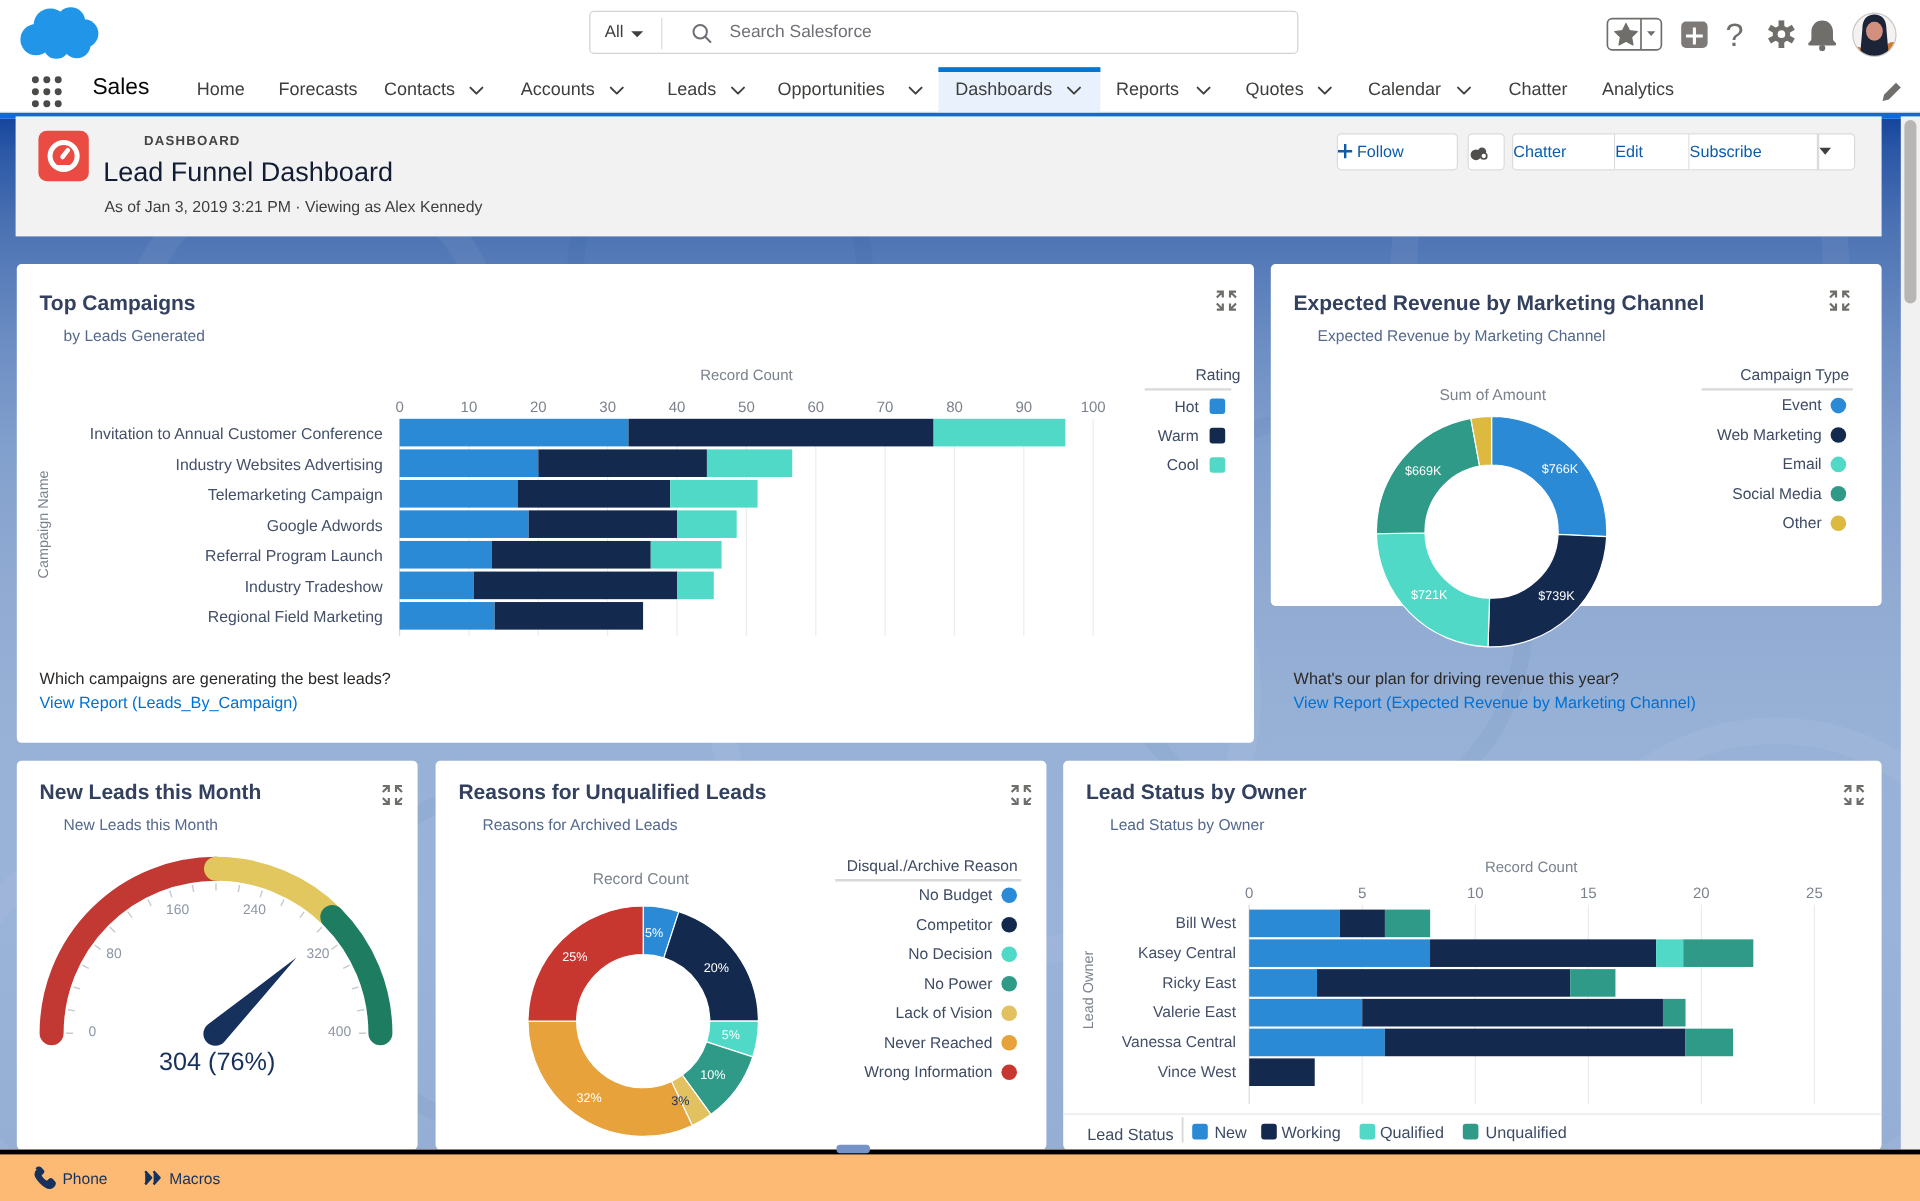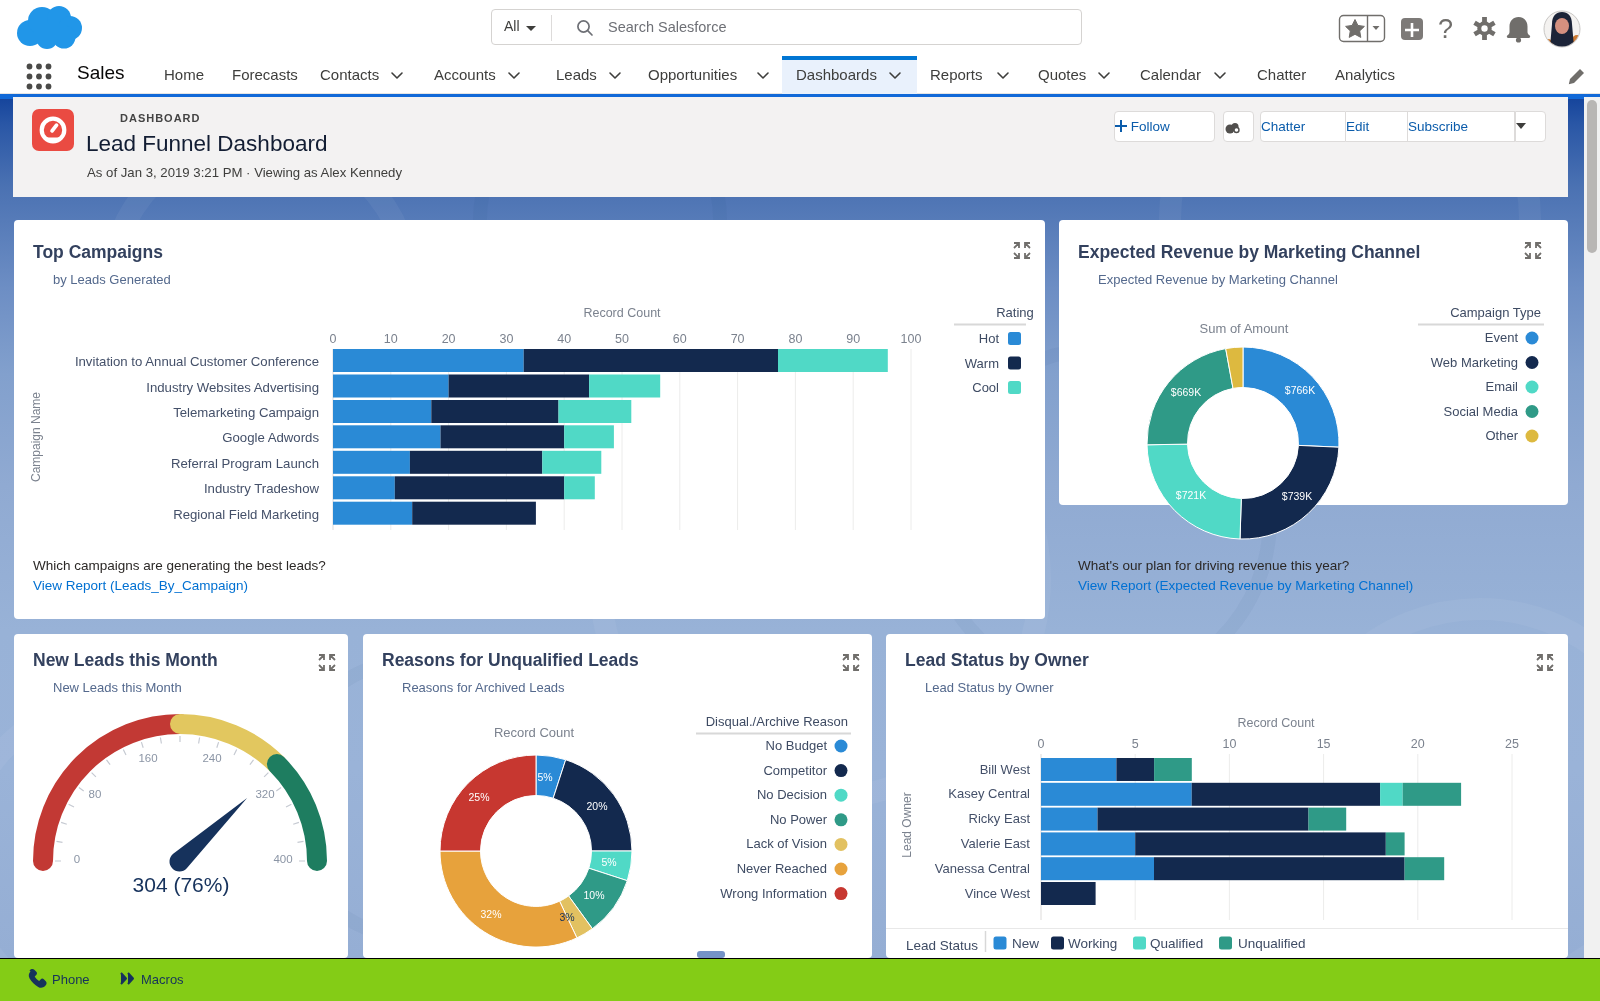--- a/index.html
+++ b/index.html
@@ -32,21 +32,21 @@
 #dlabel { left:74px; top:15px; font-size:11px; font-weight:bold; letter-spacing:1px; color:#444;padding-left:33px; }
 #dtitle { left:73px; top:34px; font-size:22.5px; color:#121d33; }
 #dsub { left:74px; top:68px; font-size:13.2px; color:#3e3e3c; }
 .btn { position:absolute; top:14px; height:31px; background:#fff; border:1px solid #dddbda; font-size:13.5px; color:#0b5cab; text-align:left; border-radius:4px; }
 .btn span { position:relative; top:7px; }
 
 .card { position:absolute; background:#fff; border-radius:4px; }
 .ctitle { position:absolute; left:19px; top:22px; font-size:17.5px; font-weight:bold; color:#33415e; }
 .csub { position:absolute; left:19px; top:46px; font-size:13px; color:#54698d;padding-left:20px; }
 
-#utilbar { left:0; top:958px; width:1600px; height:43px; background:#84cc16; border-top:1px solid #000000; }
+#utilbar { left:0; top:958px; width:1600px; height:43px; background:#fdba74; border-top:4px solid #000000; }
 #utilbar .item { position:absolute; top:13px; font-size:13px; color:#16325c; }
 </style>
 </head>
 <body>
 <div id="page">
   <div id="bg" class="abs">
     <svg width="1600" height="859" style="position:absolute;left:0;top:0">
       <g fill="none" stroke="#ffffff" stroke-opacity="0.05" stroke-width="22">
         <circle cx="260" cy="190" r="150"></circle>
         <circle cx="1350" cy="120" r="180"></circle>

